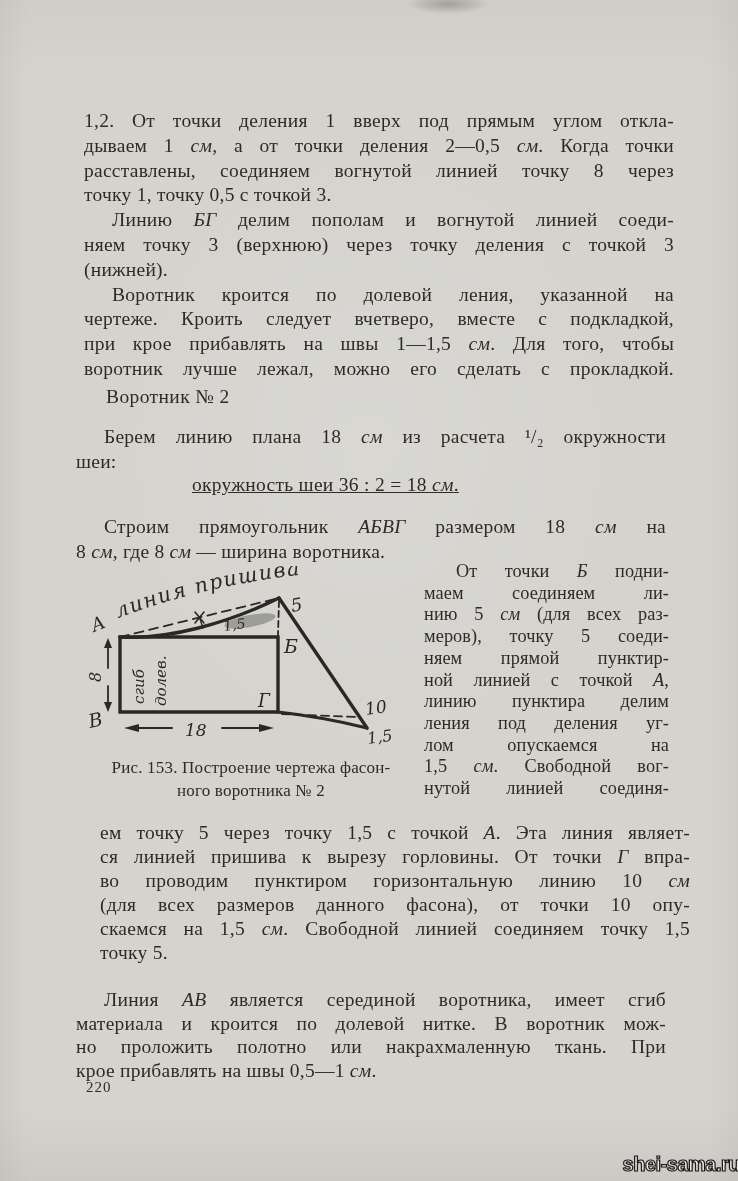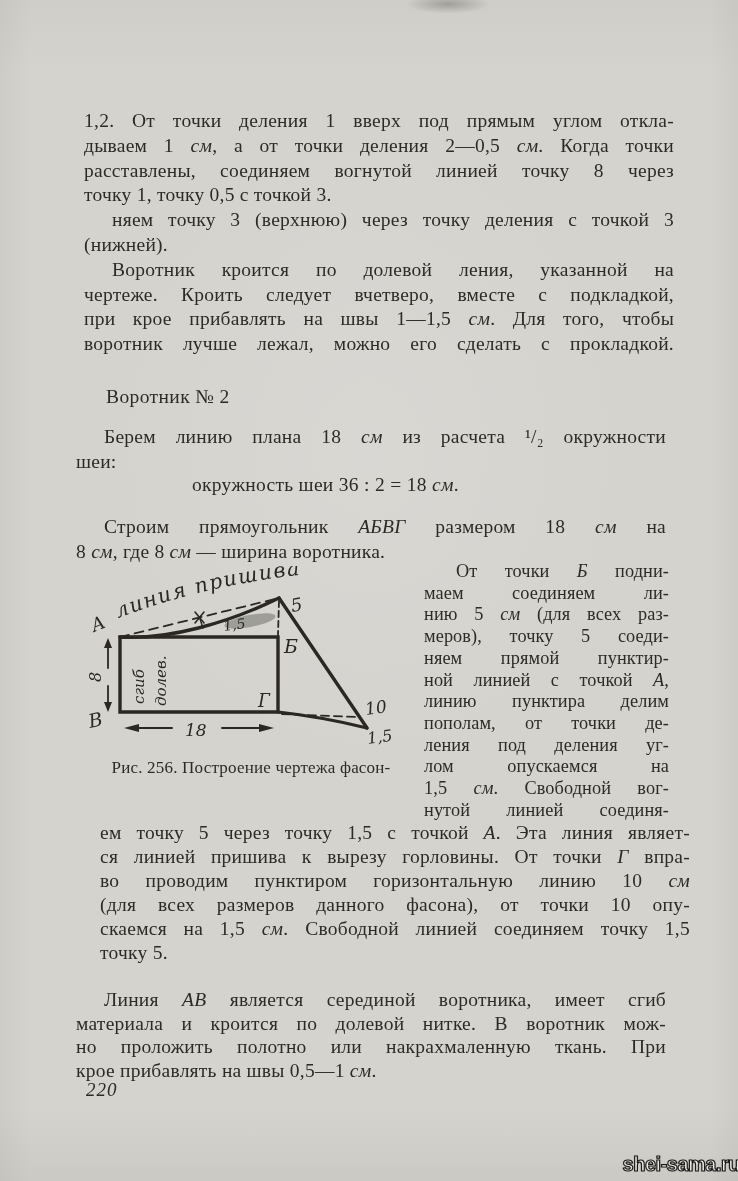--- a/index.html
+++ b/index.html
@@ -25,21 +25,21 @@
   .line { text-align:justify; text-align-last:justify; white-space:normal; }
   .last-left .line:last-child { text-align-last:left; }
   .indent .line:first-child { text-indent:28px; }
   .indent-wide .line:first-child { text-indent:32px;font-family:Liberation Serif, serif; }
   .heading { font-size:19.5px; letter-spacing:.4px; padding-left:30px; }
   .formula { font-size:19.5px; letter-spacing:.3px; }
   .right-col { font-size:18.3px; line-height:21.7px; width:245px; letter-spacing:.1px; }
   .caption { width:354px; font-size:17px; line-height:23px; letter-spacing:.2px; }
   .caption .line { text-align:center; text-align-last:center; }
   i { font-style:italic; }
-  .page-number { font-size:19px; letter-spacing:1px;font-style:italic; }
+  .page-number { font-size:15px; letter-spacing:1px; }
   .watermark {
     position:absolute; right:-2px; bottom:5px;
     font-family:"Liberation Sans","DejaVu Sans",sans-serif;
     font-weight:700; font-size:20px; letter-spacing:-.5px;
     color:#eceae6; -webkit-text-stroke:1.2px #1c1b19;
     text-shadow:0 0 1px #1c1b19;
   }
   svg text {
     font-family:"DejaVu Serif","Liberation Serif",serif;
     font-style:italic; fill:#2b2824;
@@ -51,54 +51,54 @@
 <div class="scan-tone"></div>
 
 <div class="block main-text" style="left:76px; top:109px;margin-left:8px;">
   <div class="last-left">
       <div class="line">1,2. От точки деления 1 вверх под прямым углом откла-</div>
       <div class="line">дываем 1 <i>см</i>, а от точки деления 2—0,5 <i>см</i>. Когда точки</div>
       <div class="line">расставлены, соединяем вогнутой линией точку 8 через</div>
       <div class="line">точку 1, точку 0,5 с точкой 3.</div>
     </div>
   <div class="last-left indent">
+      <div class="line">Линию <i>БГ</i> делим пополам и вогнутой линией соеди-</div>
       <div class="line">няем точку 3 (верхнюю) через точку деления с точкой 3</div>
       <div class="line">(нижней).</div>
     </div>
   <div class="indent">
       <div class="line">Воротник кроится по долевой ления, указанной на</div>
       <div class="line">чертеже. Кроить следует вчетверо, вместе с подкладкой,</div>
       <div class="line">при крое прибавлять на швы 1—1,5 <i>см</i>. Для того, чтобы</div>
       <div class="line">воротник лучше лежал, можно его сделать с прокладкой.</div>
     </div>
 </div>
 
 <div class="block heading" style="left:76px; top:386px;">Воротник № 2</div>
 
 <div class="block main-text last-left indent" style="left:76px; top:425px;">
     <div class="line">Берем линию плана 18 <i>см</i> из расчета ¹/₂ окружности</div>
     <div class="line">шеи:</div>
   </div>
 
-<div class="block formula" style="left:192px; top:474px;">окружность шеи 36 : 2 = 18 <i>см</i>.</div>
+<div class="block formula" style="left:192px; top:474px;text-decoration:underline;">окружность шеи 36 : 2 = 18 <i>см</i>.</div>
 
 <div class="block main-text last-left indent" style="left:76px; top:515px;">
     <div class="line">Строим прямоугольник <i>АБВГ</i> размером 18 <i>см</i> на</div>
     <div class="line">8 <i>см</i>, где 8 <i>см</i> — ширина воротника.</div>
   </div>
 
 <div class="block right-col indent-wide" style="left:424px; top:561px;">
     <div class="line">От точки <i>Б</i> подни-</div>
     <div class="line">маем соединяем ли-</div>
     <div class="line">нию 5 <i>см</i> (для всех раз-</div>
     <div class="line">меров), точку 5 соеди-</div>
     <div class="line">няем прямой пунктир-</div>
     <div class="line">ной линией с точкой <i>А</i>,</div>
     <div class="line">линию пунктира делим</div>
-    <div class="line">пополам, от точки де-</div>
     <div class="line">ления под деления уг-</div>
     <div class="line">лом опускаемся на</div>
     <div class="line">1,5 <i>см</i>. Свободной вог-</div>
     <div class="line">нутой линией соединя-</div>
   </div>
 
 <svg class="block" style="left:68px; top:566px;" width="372" height="196" viewBox="0 0 372 196">
   <g stroke="#2b2824" fill="none" stroke-linecap="round">
 
     <path d="M52,71 H210 V146 H52 Z" stroke-width="3.4"></path>
@@ -143,21 +143,22 @@
   <text x="298" y="149" font-size="17" transform="rotate(-8 298 149)">10</text>
   <text x="300" y="178" font-size="16" transform="rotate(-8 300 178)">1,5</text>
   <text x="156" y="65" font-size="14" transform="rotate(-8 156 65)">1,5</text>
   <text x="33" y="116" font-size="16" transform="rotate(-90 33 116)">8</text>
   <text x="117" y="170" font-size="17">18</text>
   <text x="76" y="138" font-size="15" transform="rotate(-90 76 138)">сгиб</text>
   <text x="98" y="140" font-size="15" transform="rotate(-90 98 140)">долев.</text>
 </svg>
 
 <div class="block caption" style="left:74px; top:756px;">
-    <div class="line">Рис. 256. Построение чертежа фасон-</div>
+    <div class="line">Рис. 153. Построение чертежа фасон-</div>
+    <div class="line">ного воротника № 2</div>
   </div>
 
 <div class="block main-text lower1 last-left" style="left:76px; top:821px;">
     <div class="line">ем точку 5 через точку 1,5 с точкой <i>А</i>. Эта линия являет-</div>
     <div class="line">ся линией пришива к вырезу горловины. От точки <i>Г</i> впра-</div>
     <div class="line">во проводим пунктиром горизонтальную линию 10 <i>см</i></div>
     <div class="line">(для всех размеров данного фасона), от точки 10 опу-</div>
     <div class="line">скаемся на 1,5 <i>см</i>. Свободной линией соединяем точку 1,5</div>
     <div class="line">точку 5.</div>
   </div>

